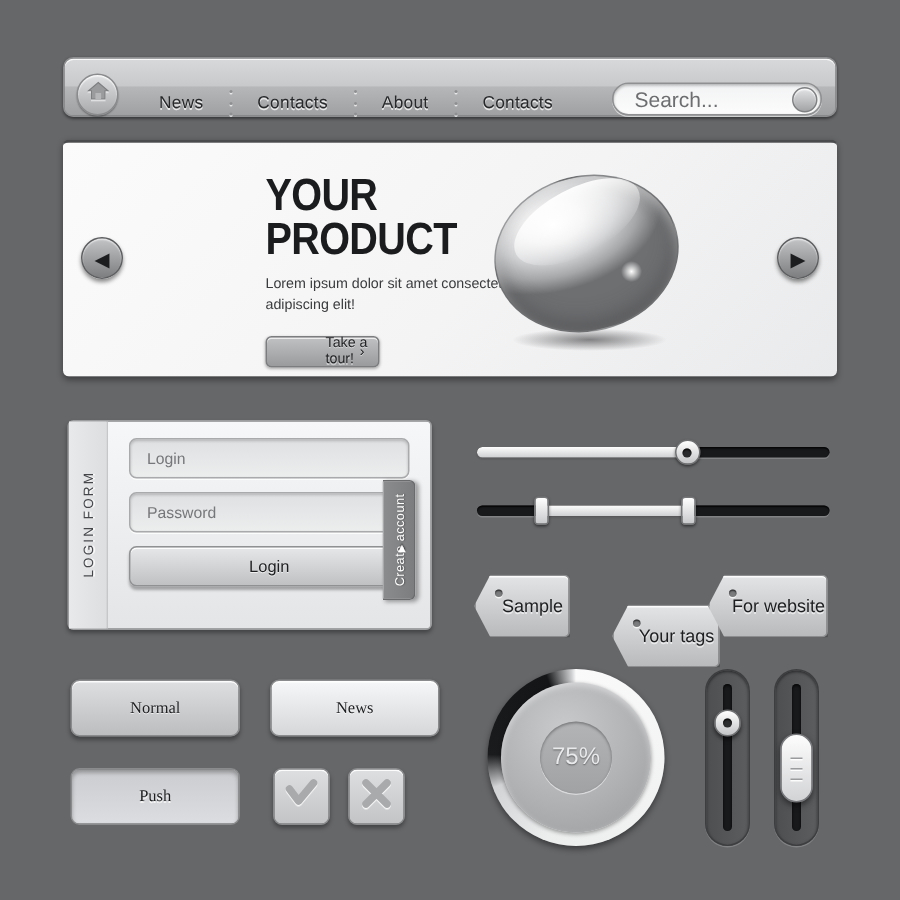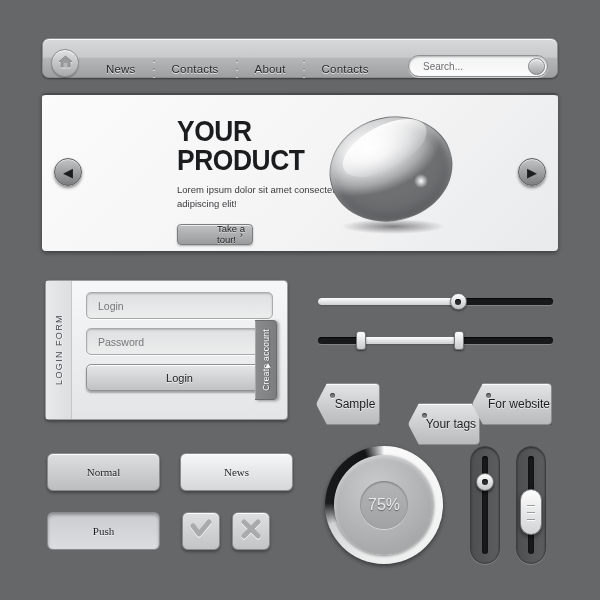--- a/index.html
+++ b/index.html
@@ -45,21 +45,21 @@
     background: #8e8f91; box-shadow: 0 1px 0 rgba(255,255,255,.7);
   }
   .search-box {
     margin-left: auto; margin-right: 9px;
     width: 140px; height: 22px; border-radius: 11px;
     background: linear-gradient(to bottom, #f2f3f4, #fcfcfc);
     border: 1px solid #8f9092;
     box-shadow: inset 0 1px 2px rgba(0,0,0,.28), 0 1px 0 rgba(255,255,255,.6);
     display: flex; align-items: center; position: relative;
   }
-  .search-text { font-size: 10px; color: #6d6e70; margin-left: 14px; }
+  .search-text { font-size: 14px; color: #6d6e70; margin-left: 14px; }
   .search-knob {
     position: absolute; right: 2px; top: 1.5px;
     width: 17px; height: 17px; border-radius: 50%;
     background: linear-gradient(to bottom, #e2e3e5, #a3a4a6);
     border: 1px solid #7f8082;
     box-shadow: inset 0 1px 1px rgba(255,255,255,.9);
   }
 
   
   .banner {

